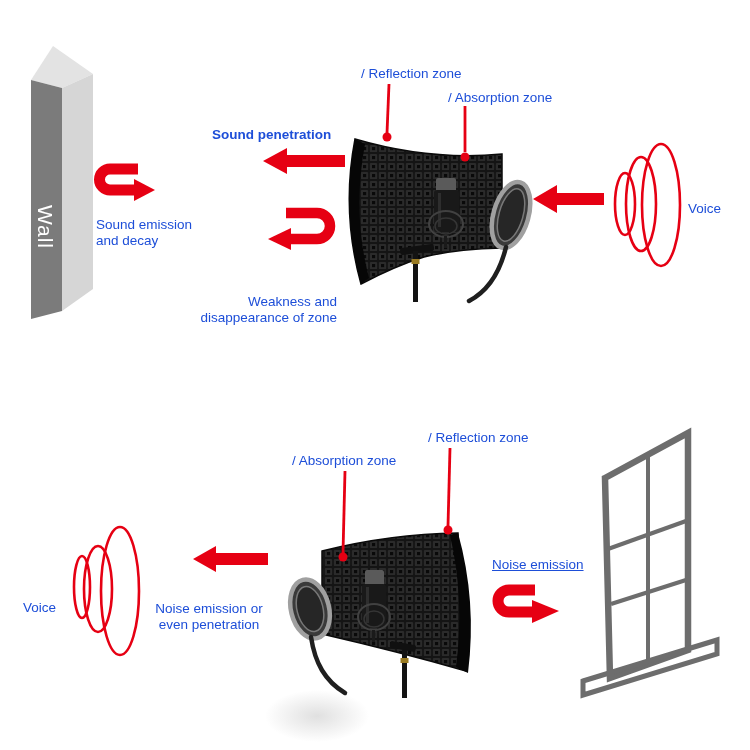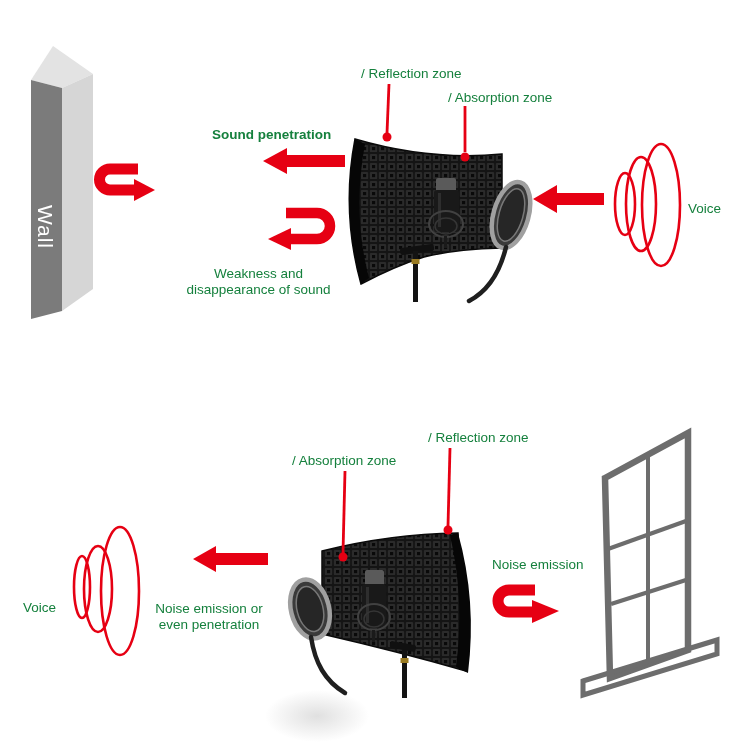--- a/index.html
+++ b/index.html
@@ -1,22 +1,22 @@
 <!DOCTYPE html>
 <html><head>
 <meta charset="utf-8">
 <style>
   html,body{margin:0;padding:0;background:#ffffff;}
   .stage{position:relative;width:750px;height:750px;background:#ffffff;overflow:hidden;
          font-family:"Liberation Sans",sans-serif;}
   .stage svg.art{position:absolute;left:0;top:0;}
-  .lbl{position:absolute;color:#15803d;font-size:13.5px;line-height:16px;white-space:nowrap;}
+  .lbl{position:absolute;color:#1d4ed8;font-size:13.5px;line-height:16px;white-space:nowrap;}
   .lbl span{display:block;}
   .lbl.center{text-align:center;}
-  .lbl.right{text-align:center;}
+  .lbl.right{text-align:right;margin-top:28px;}
   .wall-text{position:absolute;left:-14px;top:216px;width:120px;height:22px;
              color:#ffffff;font-size:21px;letter-spacing:1px;text-align:center;
              transform:rotate(90deg);}
 </style>
 </head>
 <body>
 
 <div class="stage">
 
   <svg class="art" width="750" height="750" viewBox="0 0 750 750">
@@ -153,33 +153,37 @@
   </svg>
 
   <div class="wall-text">Wall</div>
 
   <div class="lbl" style="left:361px;top:66px;">/ Reflection zone</div>
 
   <div class="lbl" style="left:448px;top:90px;">/ Absorption zone</div>
 
   <div class="lbl" style="left:212px;top:127px;font-weight:bold;">Sound penetration</div>
 
+  <div class="lbl" style="left:96px;top:217px;">
+    <span>Sound emission</span>
+    <span>and decay</span>
+  </div>
 
   <div class="lbl right" style="left:180px;top:266px;width:157px;">
     <span>Weakness and</span>
-    <span>disappearance of sound</span>
+    <span>disappearance of zone</span>
   </div>
 
   <div class="lbl" style="left:688px;top:201px;">Voice</div>
 
   <div class="lbl" style="left:292px;top:453px;">/ Absorption zone</div>
 
   <div class="lbl" style="left:428px;top:430px;">/ Reflection zone</div>
 
-  <div class="lbl" style="left:492px;top:557px;">Noise emission</div>
+  <div class="lbl" style="left:492px;top:557px;text-decoration:underline;">Noise emission</div>
 
   <div class="lbl center" style="left:145px;top:601px;width:128px;">
     <span>Noise emission or</span>
     <span>even penetration</span>
   </div>
 
   <div class="lbl" style="left:23px;top:600px;">Voice</div>
 
 </div>
 

